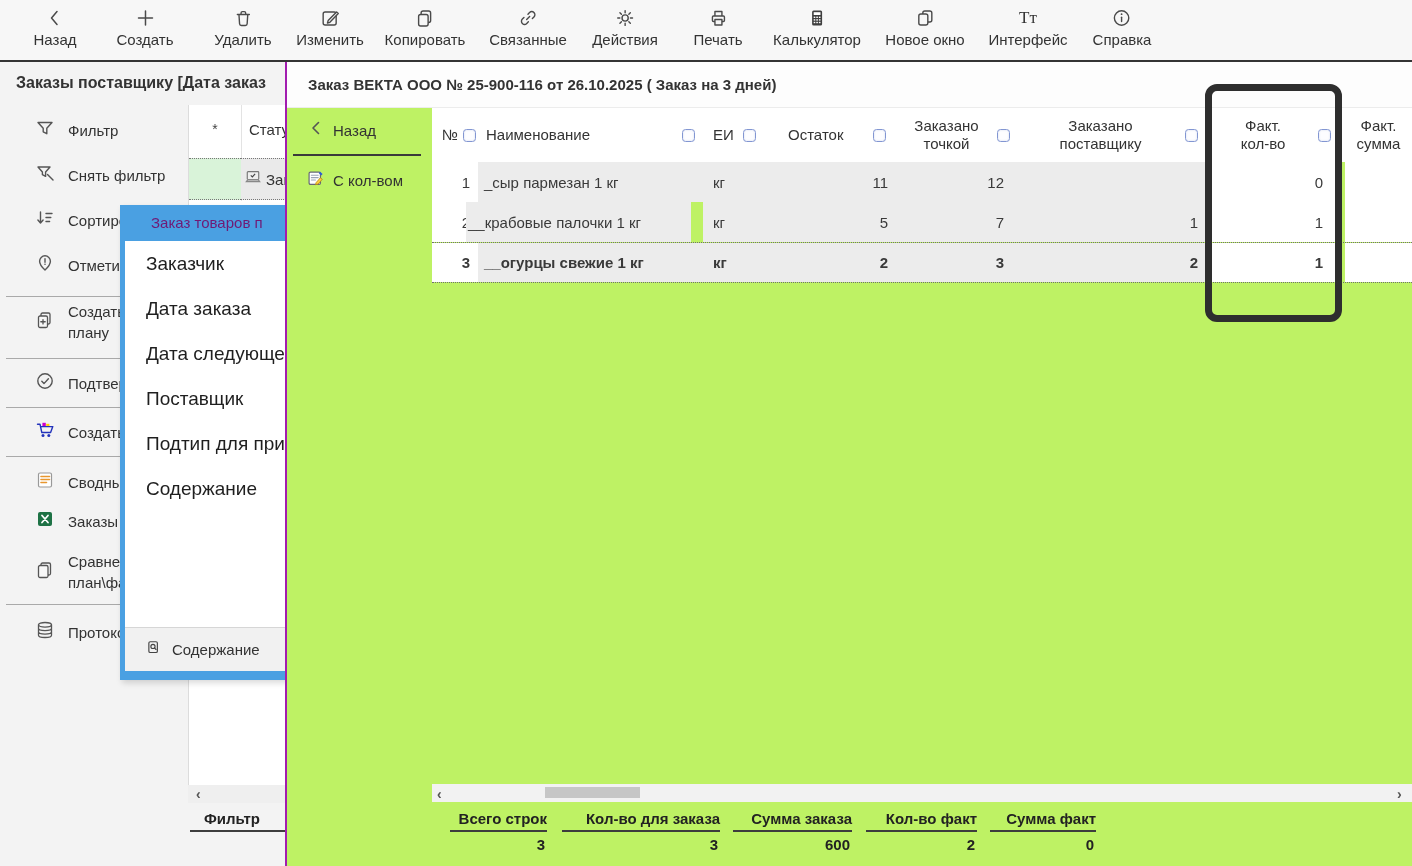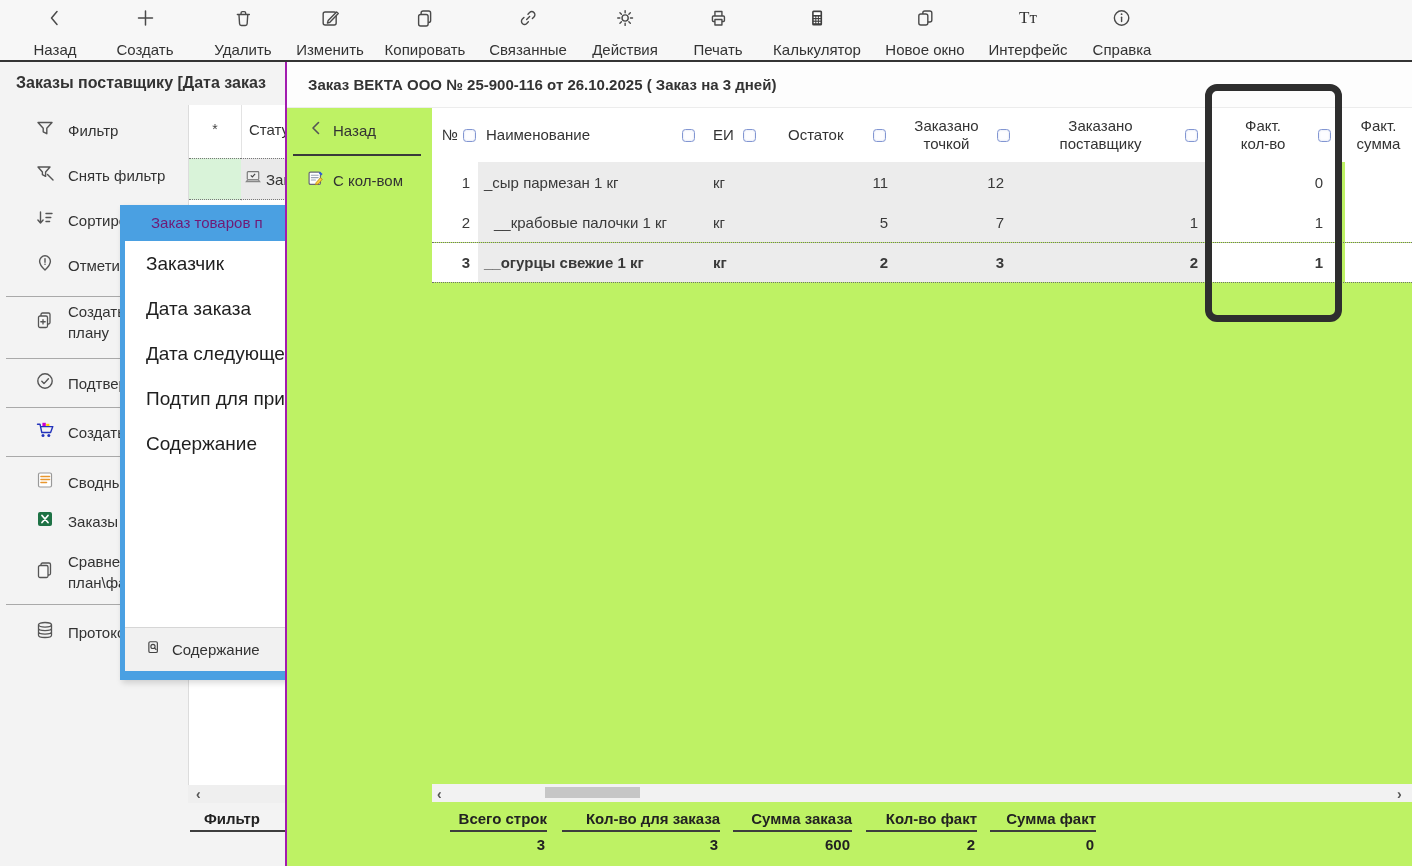--- a/index.html
+++ b/index.html
@@ -4,21 +4,21 @@
 <style>
   * { box-sizing: border-box; margin: 0; padding: 0; }
   html,body { background:#fff; }
   body { font-family:"Liberation Sans", sans-serif; color:#333; }
   .screen { position:relative; width:1412px; height:866px; background:#fff; overflow:hidden; }
 
   
   .toolbar { position:absolute; left:0; top:0; width:1412px; height:62px;
              background:#f7f7f7; border-bottom:2px solid #343434; z-index:20; }
   .tb-item { position:absolute; top:7px; transform:translateX(-50%);
-             display:flex; flex-direction:column; align-items:center; gap:12px;
+             display:flex; flex-direction:column; align-items:center; gap:2px;
              cursor:default; }
   .tb-item svg { display:block; }
   .tb-item .tb-label { font-size:15px; color:#333; white-space:nowrap; }
   .tb-glyph { font-family:"Liberation Serif", serif; font-size:17px; color:#333; height:22px; line-height:22px; }
 
   
   .left-panel { position:absolute; left:0; top:62px; width:285px; height:804px;
                 background:#f3f3f3; z-index:1; overflow:hidden; }
   .lp-title { position:absolute; left:16px; top:12px; width:270px; font-size:16px; font-weight:bold;
               color:#333; white-space:nowrap; overflow:hidden; }
@@ -333,20 +333,21 @@
     <div class="lp-scrollband"></div>
     <div class="lp-scroll-arrow">‹</div>
     <div class="lp-totals-col">Фильтр</div>
   </div>
 
   <div class="popup">
     <div class="popup-header">Заказ товаров п</div>
     <div class="popup-item">Заказчик</div>
     <div class="popup-item">Дата заказа</div>
     <div class="popup-item">Дата следующей</div>
+    <div class="popup-item">Поставщик</div>
     <div class="popup-item">Подтип для прих</div>
     <div class="popup-item">Содержание</div>
     <div class="popup-footer">
       <span><svg width="17" height="17" viewBox="0 0 22 22" fill="none" stroke="#444" stroke-width="1.5" stroke-linecap="round">
             <rect x="5" y="3.5" width="11" height="14" rx="1.8"></rect>
             <circle cx="10.3" cy="9.6" r="2.7"></circle>
             <path d="M12.2 11.5l2.1 2.1"></path>
           </svg></span>
       <span class="pf-label">Содержание</span>
     </div>
@@ -418,21 +419,21 @@
       <div class="t-cell bg-gray" style="left:46px;width:225px;padding-left:6px">_сыр пармезан 1 кг</div>
       <div class="t-cell bg-gray" style="left:271px;width:67px;padding-left:10px">кг</div>
       <div class="t-cell bg-gray num-right" style="left:338px;width:126px;padding-right:8px">11</div>
       <div class="t-cell bg-gray num-right" style="left:464px;width:120px;padding-right:12px">12</div>
       <div class="t-cell bg-gray num-right" style="left:584px;width:190px;padding-right:8px"></div>
       <div class="t-cell bg-white num-right" style="left:776px;width:133px;padding-right:18px">0</div>
       <div class="t-cell bg-white num-right" style="left:913px;width:67px;padding-right:8px"></div>
     </div>
     <div class="t-row" style="top:140px">
       <div class="t-cell bg-white num-right" style="left:0;width:46px;padding-right:8px">2</div>
-      <div class="t-cell bg-gray" style="left:46px;width:225px;padding-left:16px">__крабовые палочки 1 кг</div>
+      <div class="t-cell bg-gray" style="left:34px;width:225px;padding-left:2px">__крабовые палочки 1 кг</div>
       <div class="t-cell bg-gray" style="left:271px;width:67px;padding-left:10px">кг</div>
       <div class="t-cell bg-gray num-right" style="left:338px;width:126px;padding-right:8px">5</div>
       <div class="t-cell bg-gray num-right" style="left:464px;width:120px;padding-right:12px">7</div>
       <div class="t-cell bg-gray num-right" style="left:584px;width:190px;padding-right:8px">1</div>
       <div class="t-cell bg-white num-right" style="left:776px;width:133px;padding-right:18px">1</div>
       <div class="t-cell bg-white num-right" style="left:913px;width:67px;padding-right:8px"></div>
     </div>
     <div class="t-row selected" style="top:180px">
       <div class="t-cell bg-white num-right" style="left:0;width:46px;padding-right:8px">3</div>
       <div class="t-cell bg-gray" style="left:46px;width:225px;padding-left:6px">__огурцы свежие 1 кг</div>

